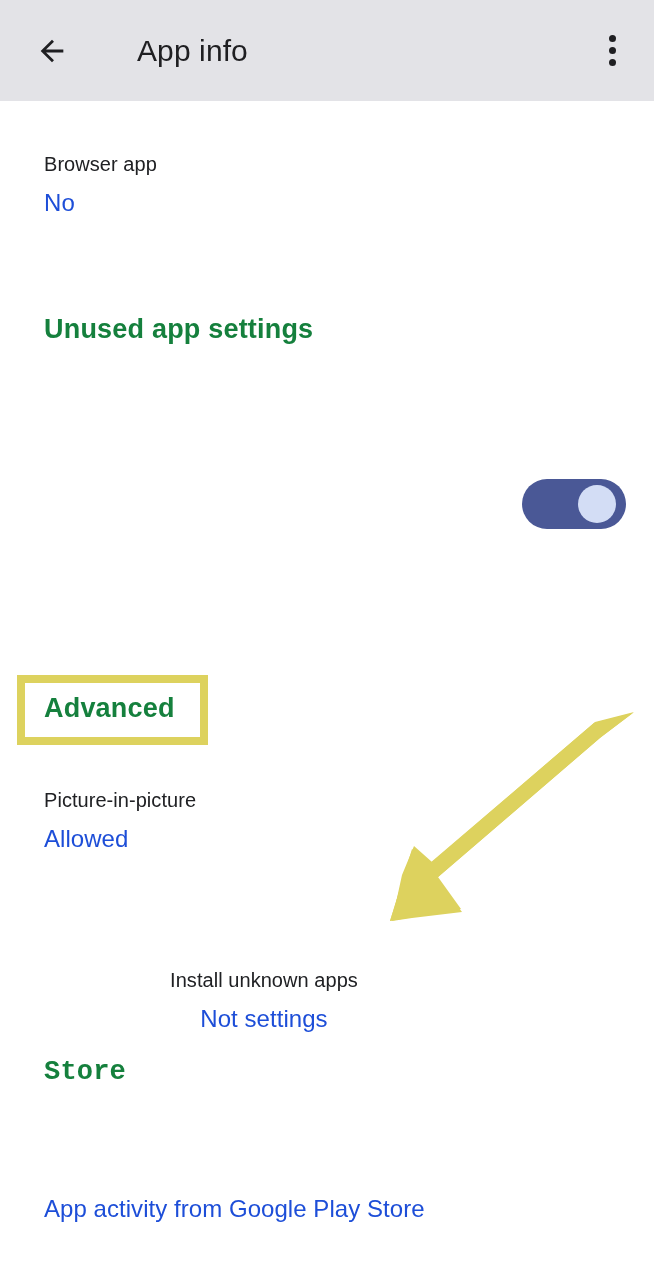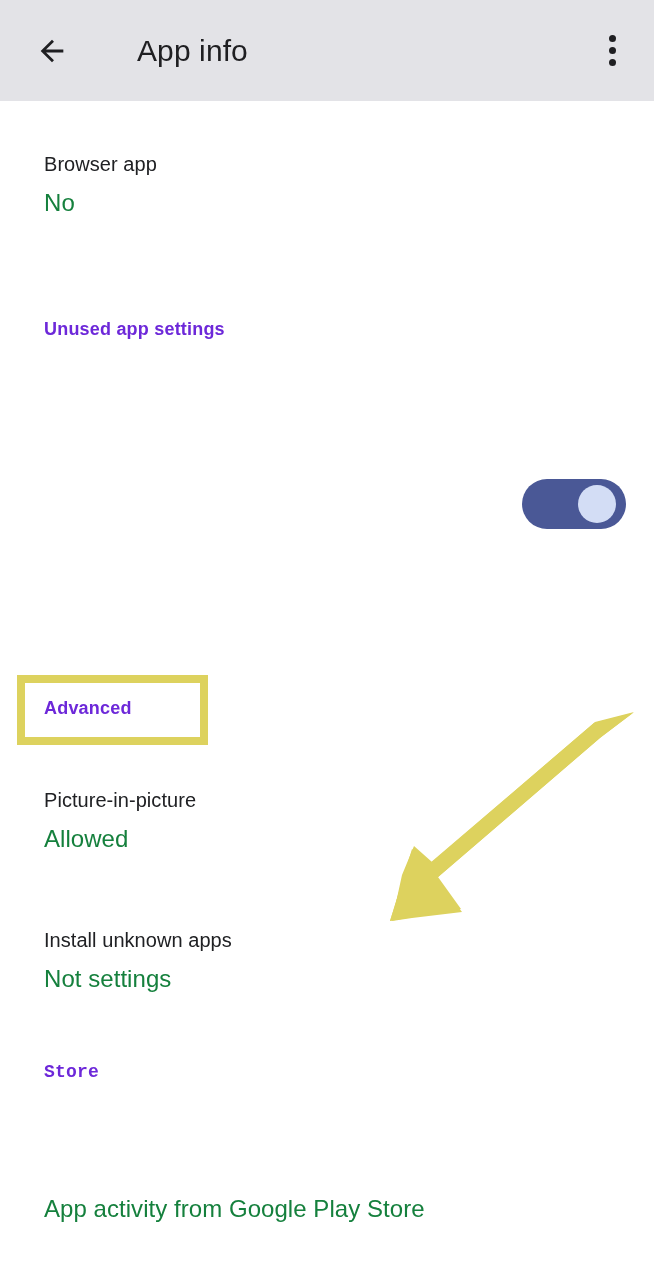--- a/index.html
+++ b/index.html
@@ -86,41 +86,41 @@
   }
   .row-title {
     font-size: 20px;
     line-height: 38px;
     color: #202124;
     letter-spacing: 0.05px;
   }
   .row-sub {
     font-size: 24px;
     line-height: 38px;
-    color: #15803d;
+    color: #1d4ed8;
     letter-spacing: 0.05px;
     margin-top: 1px;
   }
   .section-head {
     position: absolute;
     left: 44px;
-    font-size: 18px;
+    font-size: 27px;
     line-height: 30px;
     font-weight: bold;
-    color: #6d28d9;
+    color: #15803d;
     letter-spacing: 0.2px;
   }
 
   
   #row-browser        { top: 44px;  width: 420px; }
   #head-unused        { top: 213px; }
   #row-pause          { top: 285px; width: 400px; }
   #head-advanced      { top: 592px; }
   #row-pip            { top: 680px; width: 440px; }
-  #row-install        { top: 820px; width: 440px; }
+  #row-install        { top: 860px; width: 440px; text-align: center; }
   #head-store         { top: 956px; font-family: Liberation Mono, monospace; }
   #row-appdetails     { top: 1088px; width: 600px; }
 
   
   .switch {
     position: absolute;
     left: 522px;
     top: 378px;
     width: 104px;
     height: 50px;

